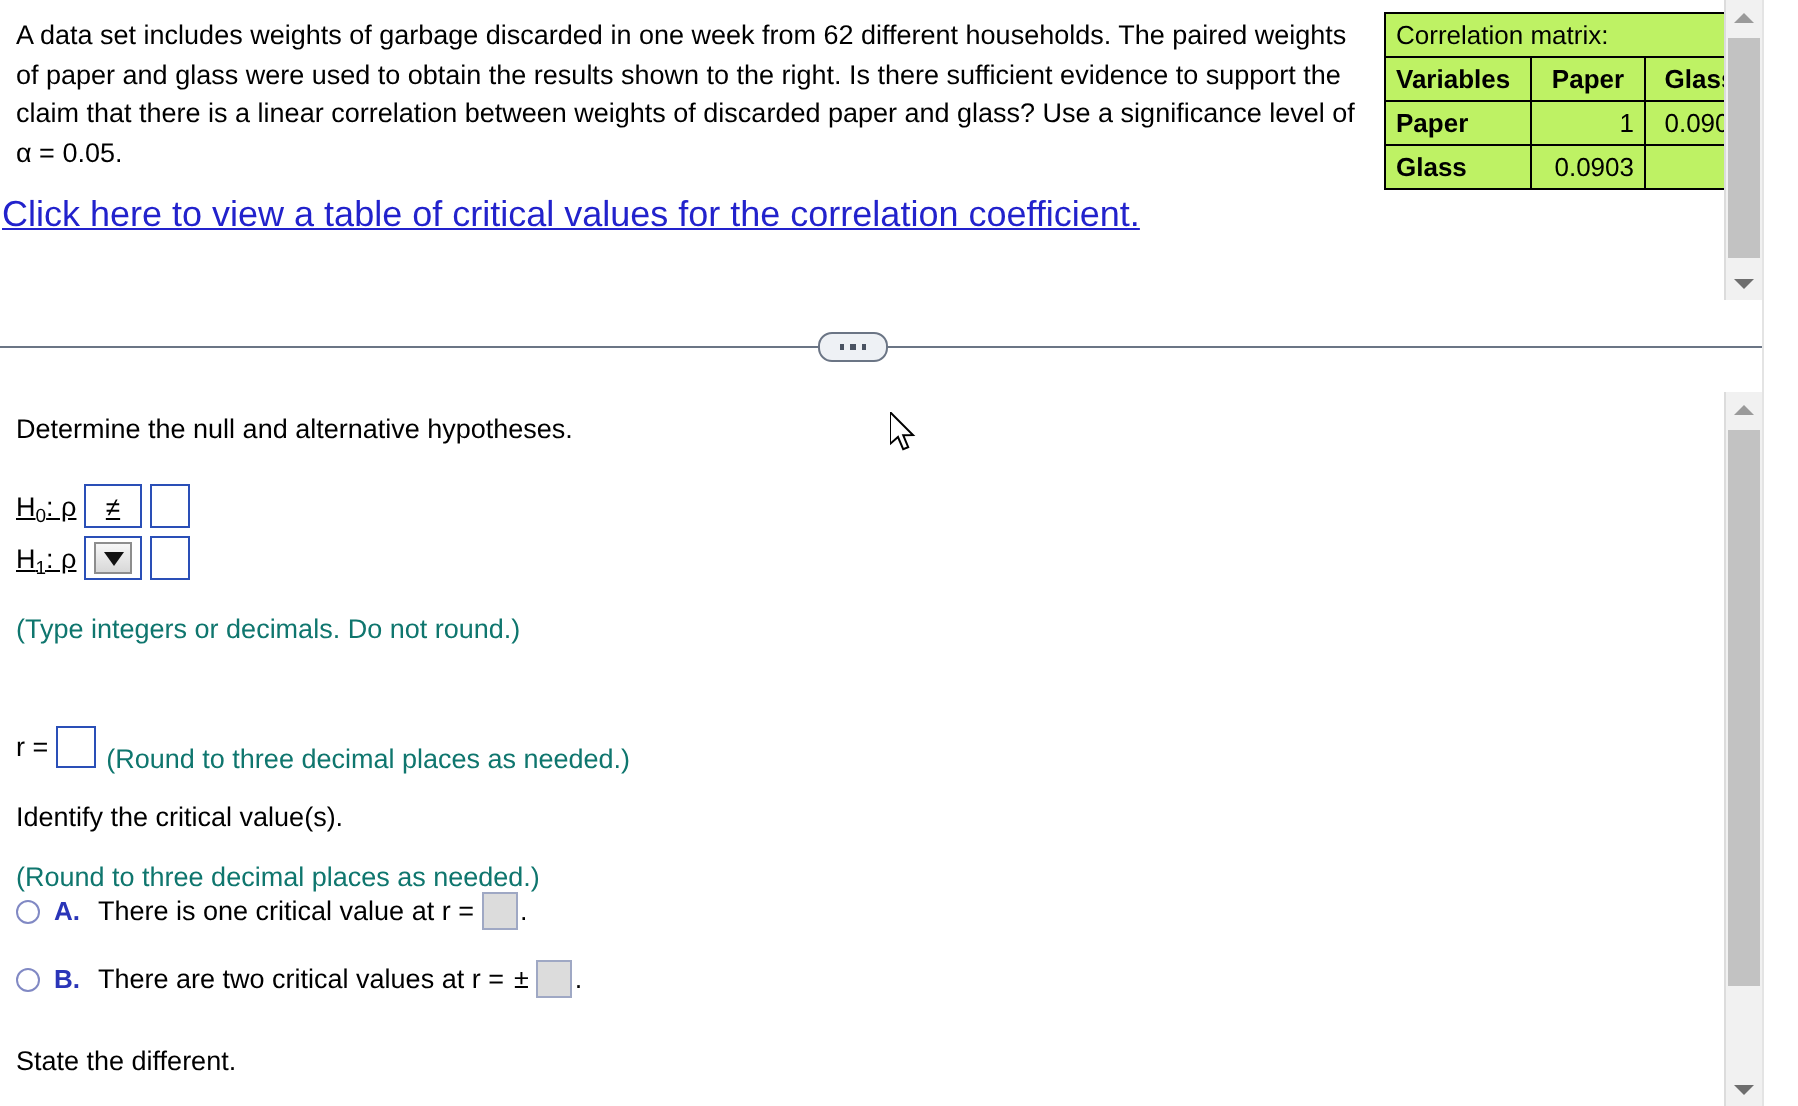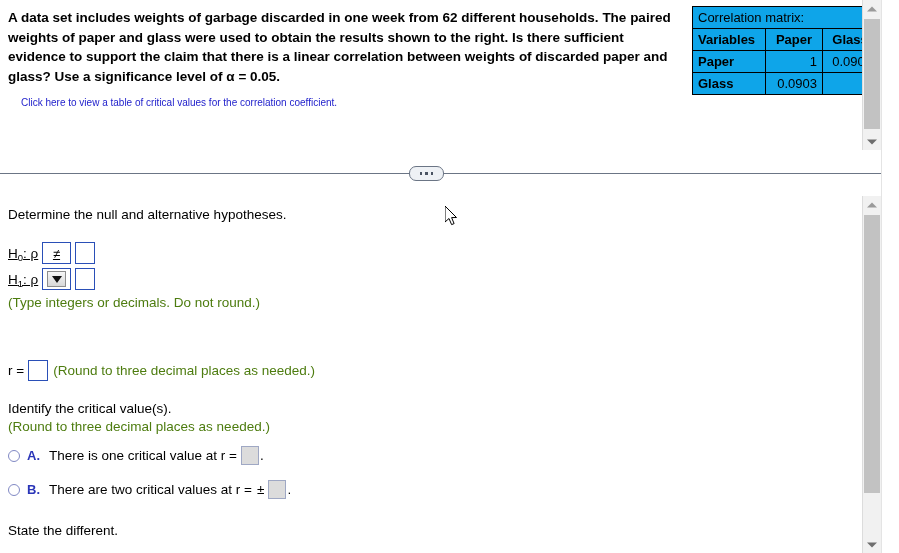--- a/index.html
+++ b/index.html
@@ -25,38 +25,38 @@
     width: 899px; height: 166px;
     overflow: hidden;
   }
   #problem-text {
     position: absolute;
     left: 8px; top: 8px;
     width: 672px;
     line-height: 19.5px;
     font-size: 13.5px;
     color: #000;
-    font-weight: bold;
   }
   #critical-link {
     position: absolute;
-    left: 21px; top: 97px;
-    font-size: 10px;
+    left: 1px; top: 97px;
+    font-size: 18px;
     color: #2222cc;
+    text-decoration: underline;
     cursor: pointer;
     white-space: nowrap;
   }
 
   
   #corr-matrix {
     position: absolute;
     left: 692px; top: 6px;
     border-collapse: collapse;
     font-size: 13px;
-    background: #0ea5e9;
+    background: #bef264;
   }
   #corr-matrix td, #corr-matrix th {
     border: 1.4px solid #000;
     padding: 2px 5px;
     font-weight: normal;
     line-height: 16px;
     height: 17px;
   }
   #corr-matrix .title-cell {
     text-align: left;
@@ -169,21 +169,22 @@
     overflow: hidden;
     padding-left: 28px;
   }
   .q-line {
     position: absolute;
     font-size: 13.5px;
     color: #000;
     white-space: nowrap;
   }
   .blue-text {
-    color: #4d7c0f;
+    color: #0f766e;
+    margin-top: 12px;
   }
 
   
   #hyp-block {
     position: absolute;
     left: 8px; top: 50px; text-decoration: underline;
   }
   .hyp-row {
     display: flex;
     align-items: center;

